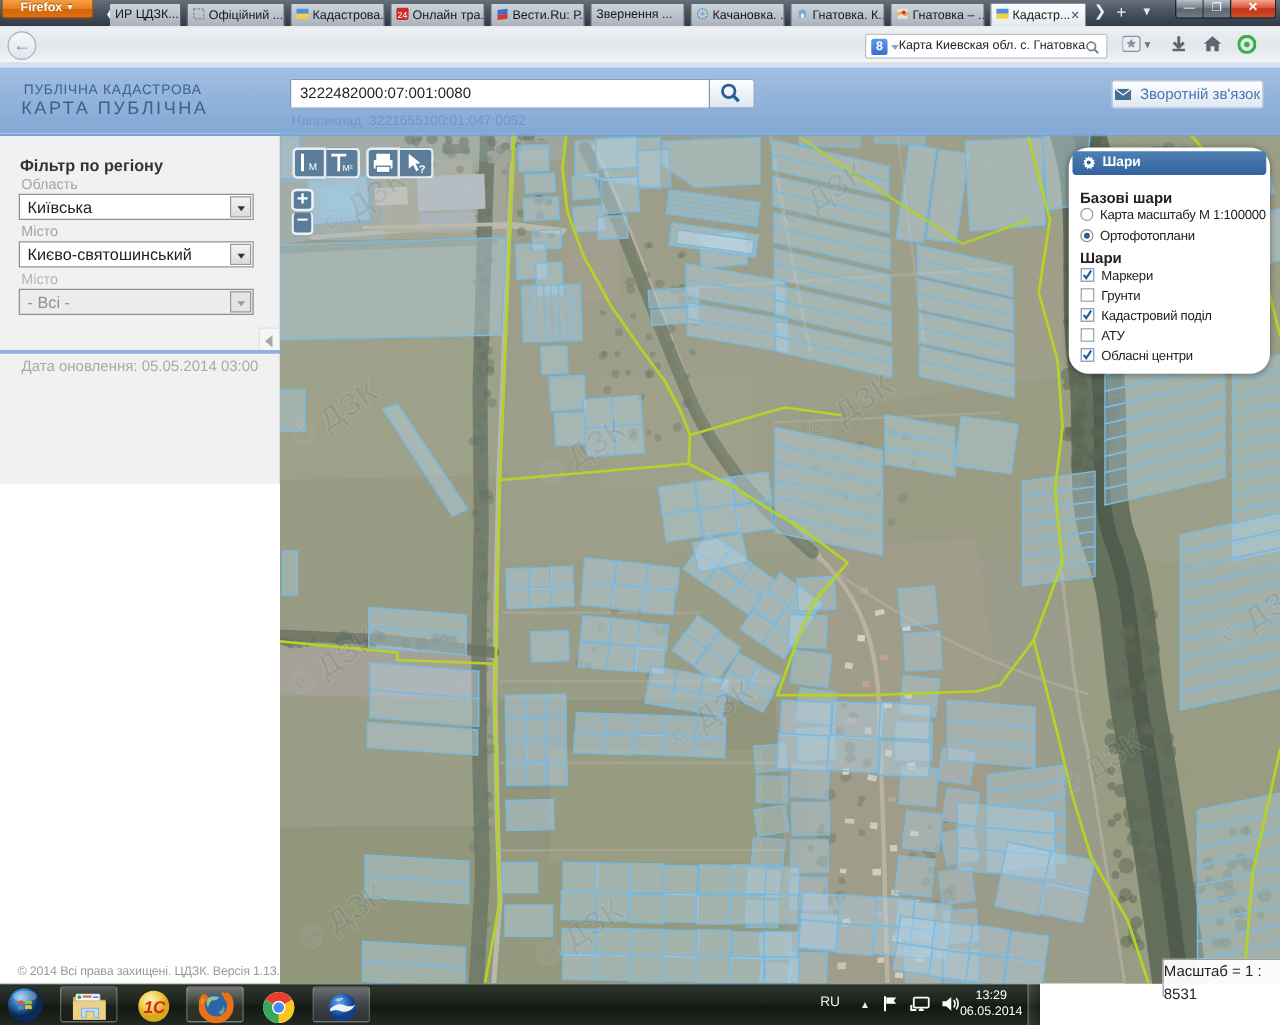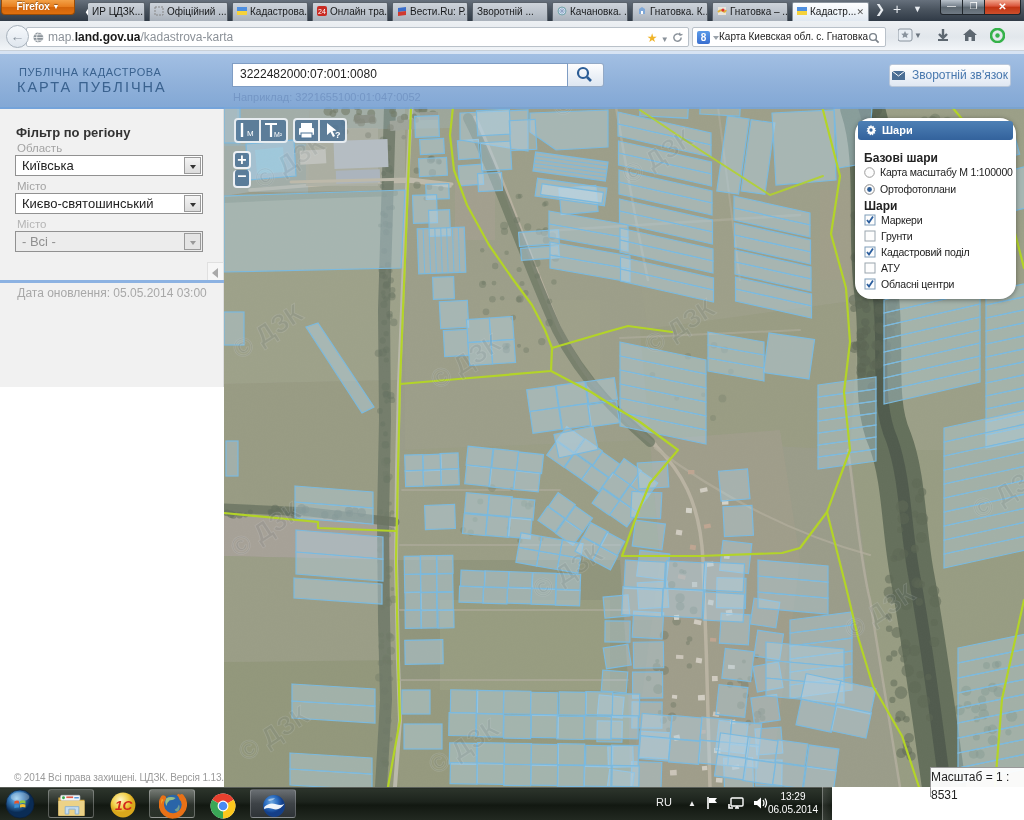--- a/index.html
+++ b/index.html
@@ -95,21 +95,21 @@
             <rect y="5" width="10" height="4" fill="#f5d23c"></rect>
           </svg></span>Кадастрова...</div>
  <div class="tab" style="left:312px;width:76px"><span class="ti"><svg width="10" height="10">
             <rect width="10" height="10" rx="2" fill="#c92a22"></rect>
             <text x="5" y="8" font-size="7" fill="#fff" text-anchor="middle" font-family="Liberation Sans">24</text>
           </svg></span>Онлайн тра...</div>
  <div class="tab" style="left:392px;width:76px"><span class="ti"><svg width="10" height="10">
             <path d="M1 2 L9 1 L9 5 L1 6 Z" fill="#3a6ecb"></path>
             <path d="M1 6 L9 5 L9 9 L1 10 Z" fill="#d03a30"></path>
           </svg></span>Вести.Ru: Р...</div>
- <div class="tab" style="left:472px;width:76px">Зворотній ...</div>
+ <div class="tab" style="left:472px;width:76px">Звернення ...</div>
  <div class="tab" style="left:552px;width:76px"><span class="ti"><svg width="10" height="10">
             <circle cx="5" cy="5" r="4" fill="#cfe2f2" stroke="#7aa"></circle>
             <path d="M5 1 V9 M1 5 H9 M2 2 L8 8 M8 2 L2 8" stroke="#89b" stroke-width=".7"></path>
           </svg></span>Качановка. ...</div>
  <div class="tab" style="left:632px;width:76px"><span class="ti"><svg width="10" height="10">
             <path d="M2 3 L5 1 L8 3 L8 8 L2 8 Z" fill="#7fa8d8"></path>
             <rect x="4" y="5" width="2" height="3" fill="#fff"></rect>
           </svg></span>Гнатовка. К...</div>
  <div class="tab" style="left:712px;width:76px"><span class="ti"><svg width="10" height="10">
             <rect x="1" y="1" width="8" height="8" fill="#e8e3d8"></rect>
@@ -126,27 +126,20 @@
  <div id="ntbtns" style="left:913px;font-size:9px;top:4px">▼</div>
  <div id="wbtns">
    <div class="wb min">—</div>
         <div class="wb max">❐</div>
         <div class="wb close">✕</div>
  </div>
 </div>
 
 <div id="navbar"></div>
 <div id="backb">←</div>
-<div id="urlbox"><svg id="uglobe" viewBox="0 0 12 12">
-        <circle cx="6" cy="6" r="5.5" fill="#8a9299"></circle>
-        <path d="M6 .5 A 5.5 5.5 0 0 1 6 11.5 A 9 9 0 0 1 6 .5 M.5 6 H11.5 M1.5 3 H10.5 M1.5 9 H10.5" stroke="#fff" stroke-width=".8" fill="none"></path>
-      </svg>map.<b>land.gov.ua</b>/kadastrova-karta<span id="urlright"><span style="color:#f0b429">★</span> <span style="font-size:8px;color:#8a929a">▼</span> <svg width="11" height="11" viewBox="0 0 12 12" style="vertical-align:-1px">
-          <path d="M10 6 A4 4 0 1 1 8.8 3.2" fill="none" stroke="#8a929a" stroke-width="1.6"></path>
-          <path d="M8.2 0.8 L9 3.4 L11.4 2.6" fill="none" stroke="#8a929a" stroke-width="1.4"></path>
-        </svg></span></div>
 <div id="searchbox"><span id="gicon">8</span><span id="gcar"></span>Карта Киевская обл. с. Гнатовка<svg style="position:absolute;right:5px;top:4px" width="12" height="12" viewBox="0 0 12 12">
         <circle cx="5" cy="5" r="3.4" fill="none" stroke="#7a828a" stroke-width="1.4"></circle>
         <path d="M7.6 7.6 L10.6 10.6" stroke="#7a828a" stroke-width="1.6"></path>
       </svg></div>
 <div class="navico" style="left:898px"><svg width="16" height="14">
         <rect x="0" y="1" width="14" height="12" rx="2" fill="#e8eef4" stroke="#8a949e"></rect>
         <path d="M7 3 l1.2 2.4 2.6.3-1.9 1.8.5 2.6L7 8.8 4.6 10.1l.5-2.6L3.2 5.7l2.6-.3z" fill="#8a949e"></path>
       </svg><span style="font-size:8px;vertical-align:4px;color:#6a747e">▼</span></div>
 <div class="navico" style="left:936px"><svg width="14" height="14">
         <path d="M7 1 V9 M3 6 L7 10 L11 6" stroke="#5d6770" stroke-width="2.4" fill="none"></path>

